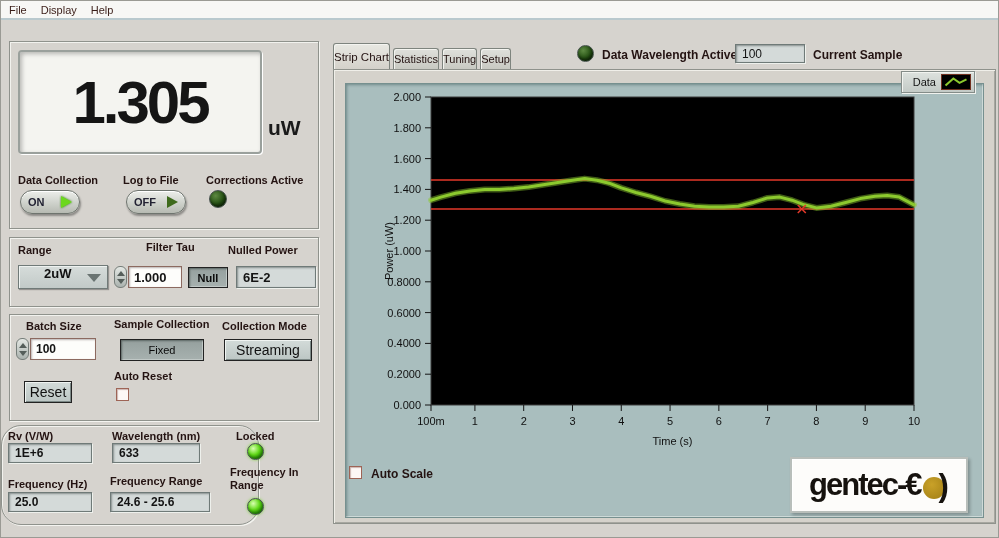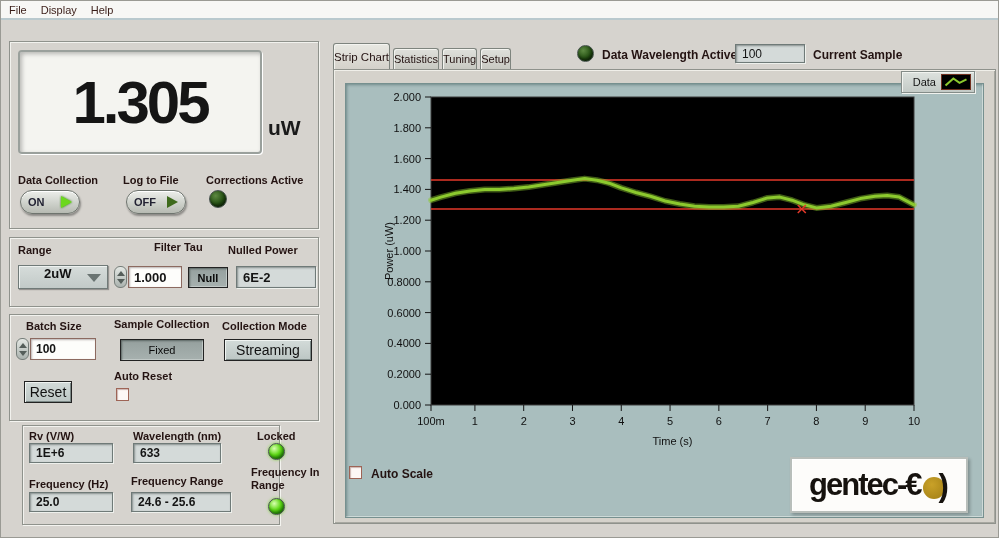--- a/index.html
+++ b/index.html
@@ -185,21 +185,21 @@
   </div>
   <div class="pill" style="left:116px; top:148px;">
     <span>OFF</span>
     <span class="pill-arrow arrow-off"></span>
   </div>
   <div class="led led-off" style="left:199px; top:148px; width:18px; height:18px;"></div>
 </div>
 
 <div class="panel" style="left:8px; top:236px; width:310px; height:70px;">
   <div class="lbl" style="left:8px; top:6px;">Range</div>
-  <div class="lbl" style="left:104px; top:3px;padding-left:40px;">Filter Tau</div>
+  <div class="lbl" style="left:96px; top:3px;padding-left:40px;">Filter Tau</div>
   <div class="lbl" style="left:218px; top:6px;">Nulled Power</div>
 
   <div class="dropdown" style="left:8px; top:27px; width:90px; height:24px;">
     <span>2uW</span>
     <span class="dd-arrow"></span>
   </div>
 
   <div class="spinner" style="left:104px; top:28px;">
     <span class="spin-up"></span>
     <span class="spin-dn"></span>
@@ -224,21 +224,21 @@
 
   <div class="btn-pressed" style="left:110px; top:24px; width:84px; height:22px;">Fixed</div>
   <div class="btn-raised" style="left:214px; top:24px; width:88px; height:22px;">Streaming</div>
 
   <div class="lbl" style="left:104px; top:55px;">Auto Reset</div>
   <div class="checkbox" style="left:106px; top:73px;"></div>
 
   <div class="btn-raised" style="left:14px; top:66px; width:48px; height:22px;">Reset</div>
 </div>
 
-<div class="panel" style="left:21px; top:424px; width:258px; height:100px;">
+<div class="panel" style="left:0; top:424px; width:258px; height:100px;border-radius:20px;">
   <div class="lbl" style="left:6px; top:4px;">Rv (V/W)</div>
   <div class="disp-box" style="left:6px; top:17px; width:84px; height:20px;">1E+6</div>
 
   <div class="lbl" style="left:110px; top:4px;">Wavelength (nm)</div>
   <div class="disp-box" style="left:110px; top:17px; width:88px; height:20px;">633</div>
 
   <div class="lbl" style="left:234px; top:4px;">Locked</div>
   <div class="led led-on" style="left:245px; top:17px; width:17px; height:17px;"></div>
 
   <div class="lbl" style="left:6px; top:52px;">Frequency (Hz)</div>

